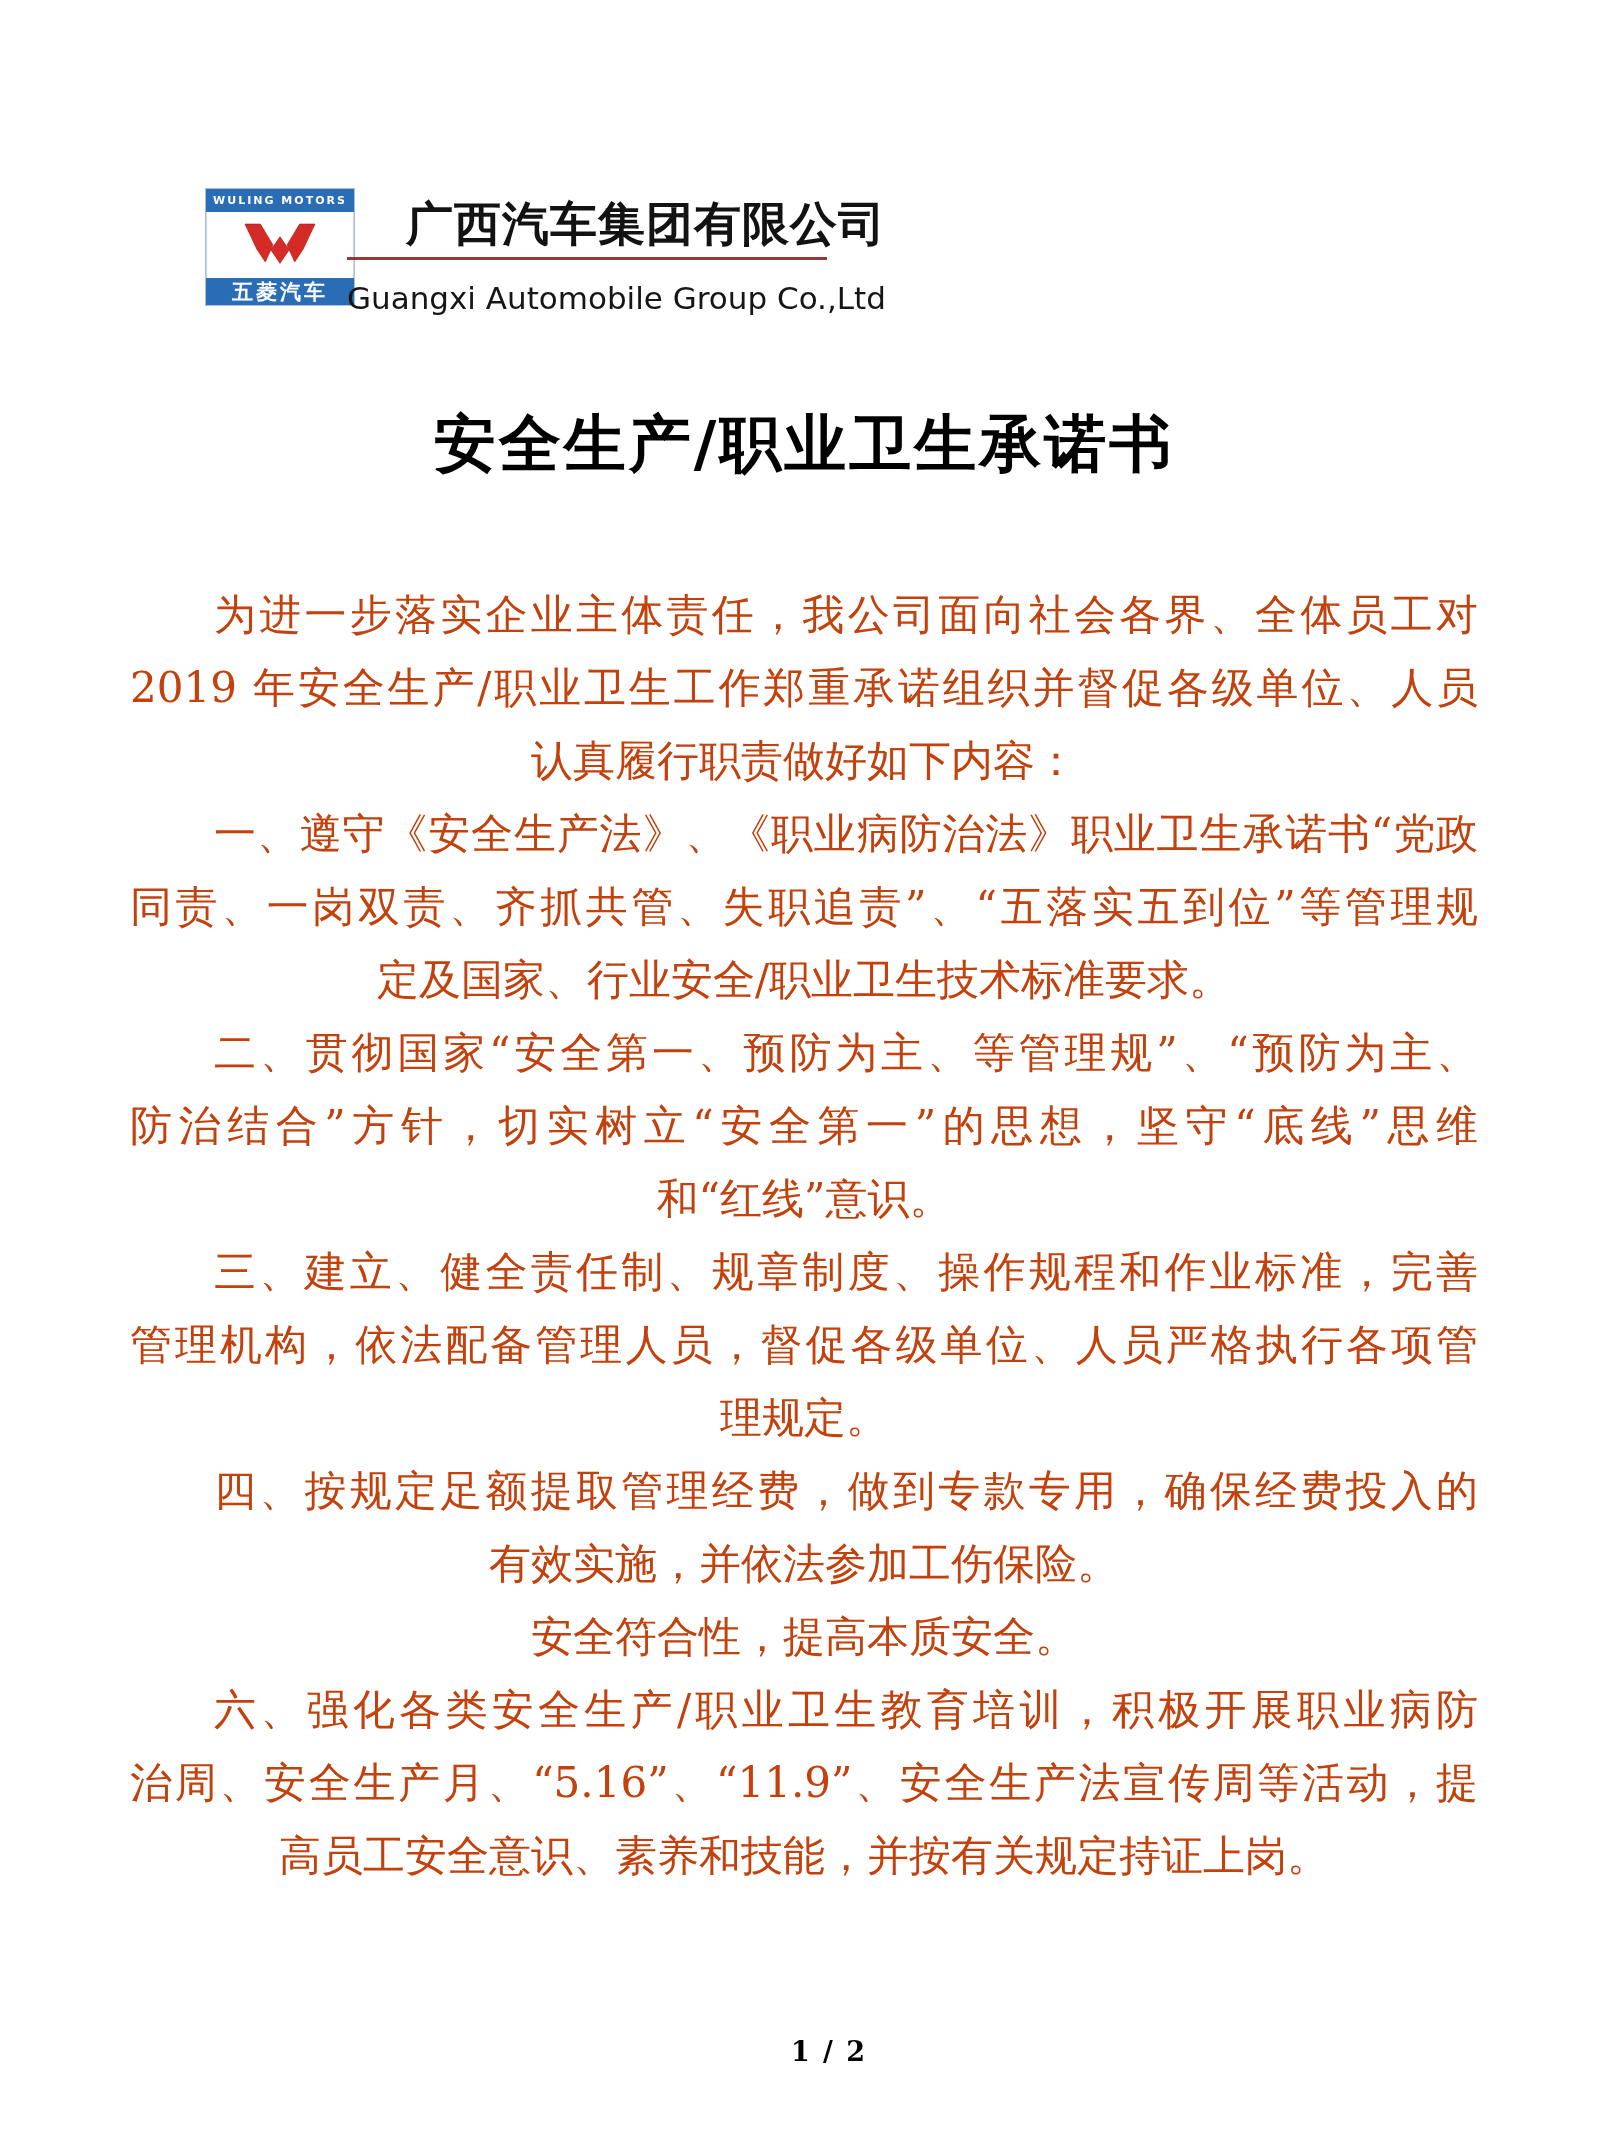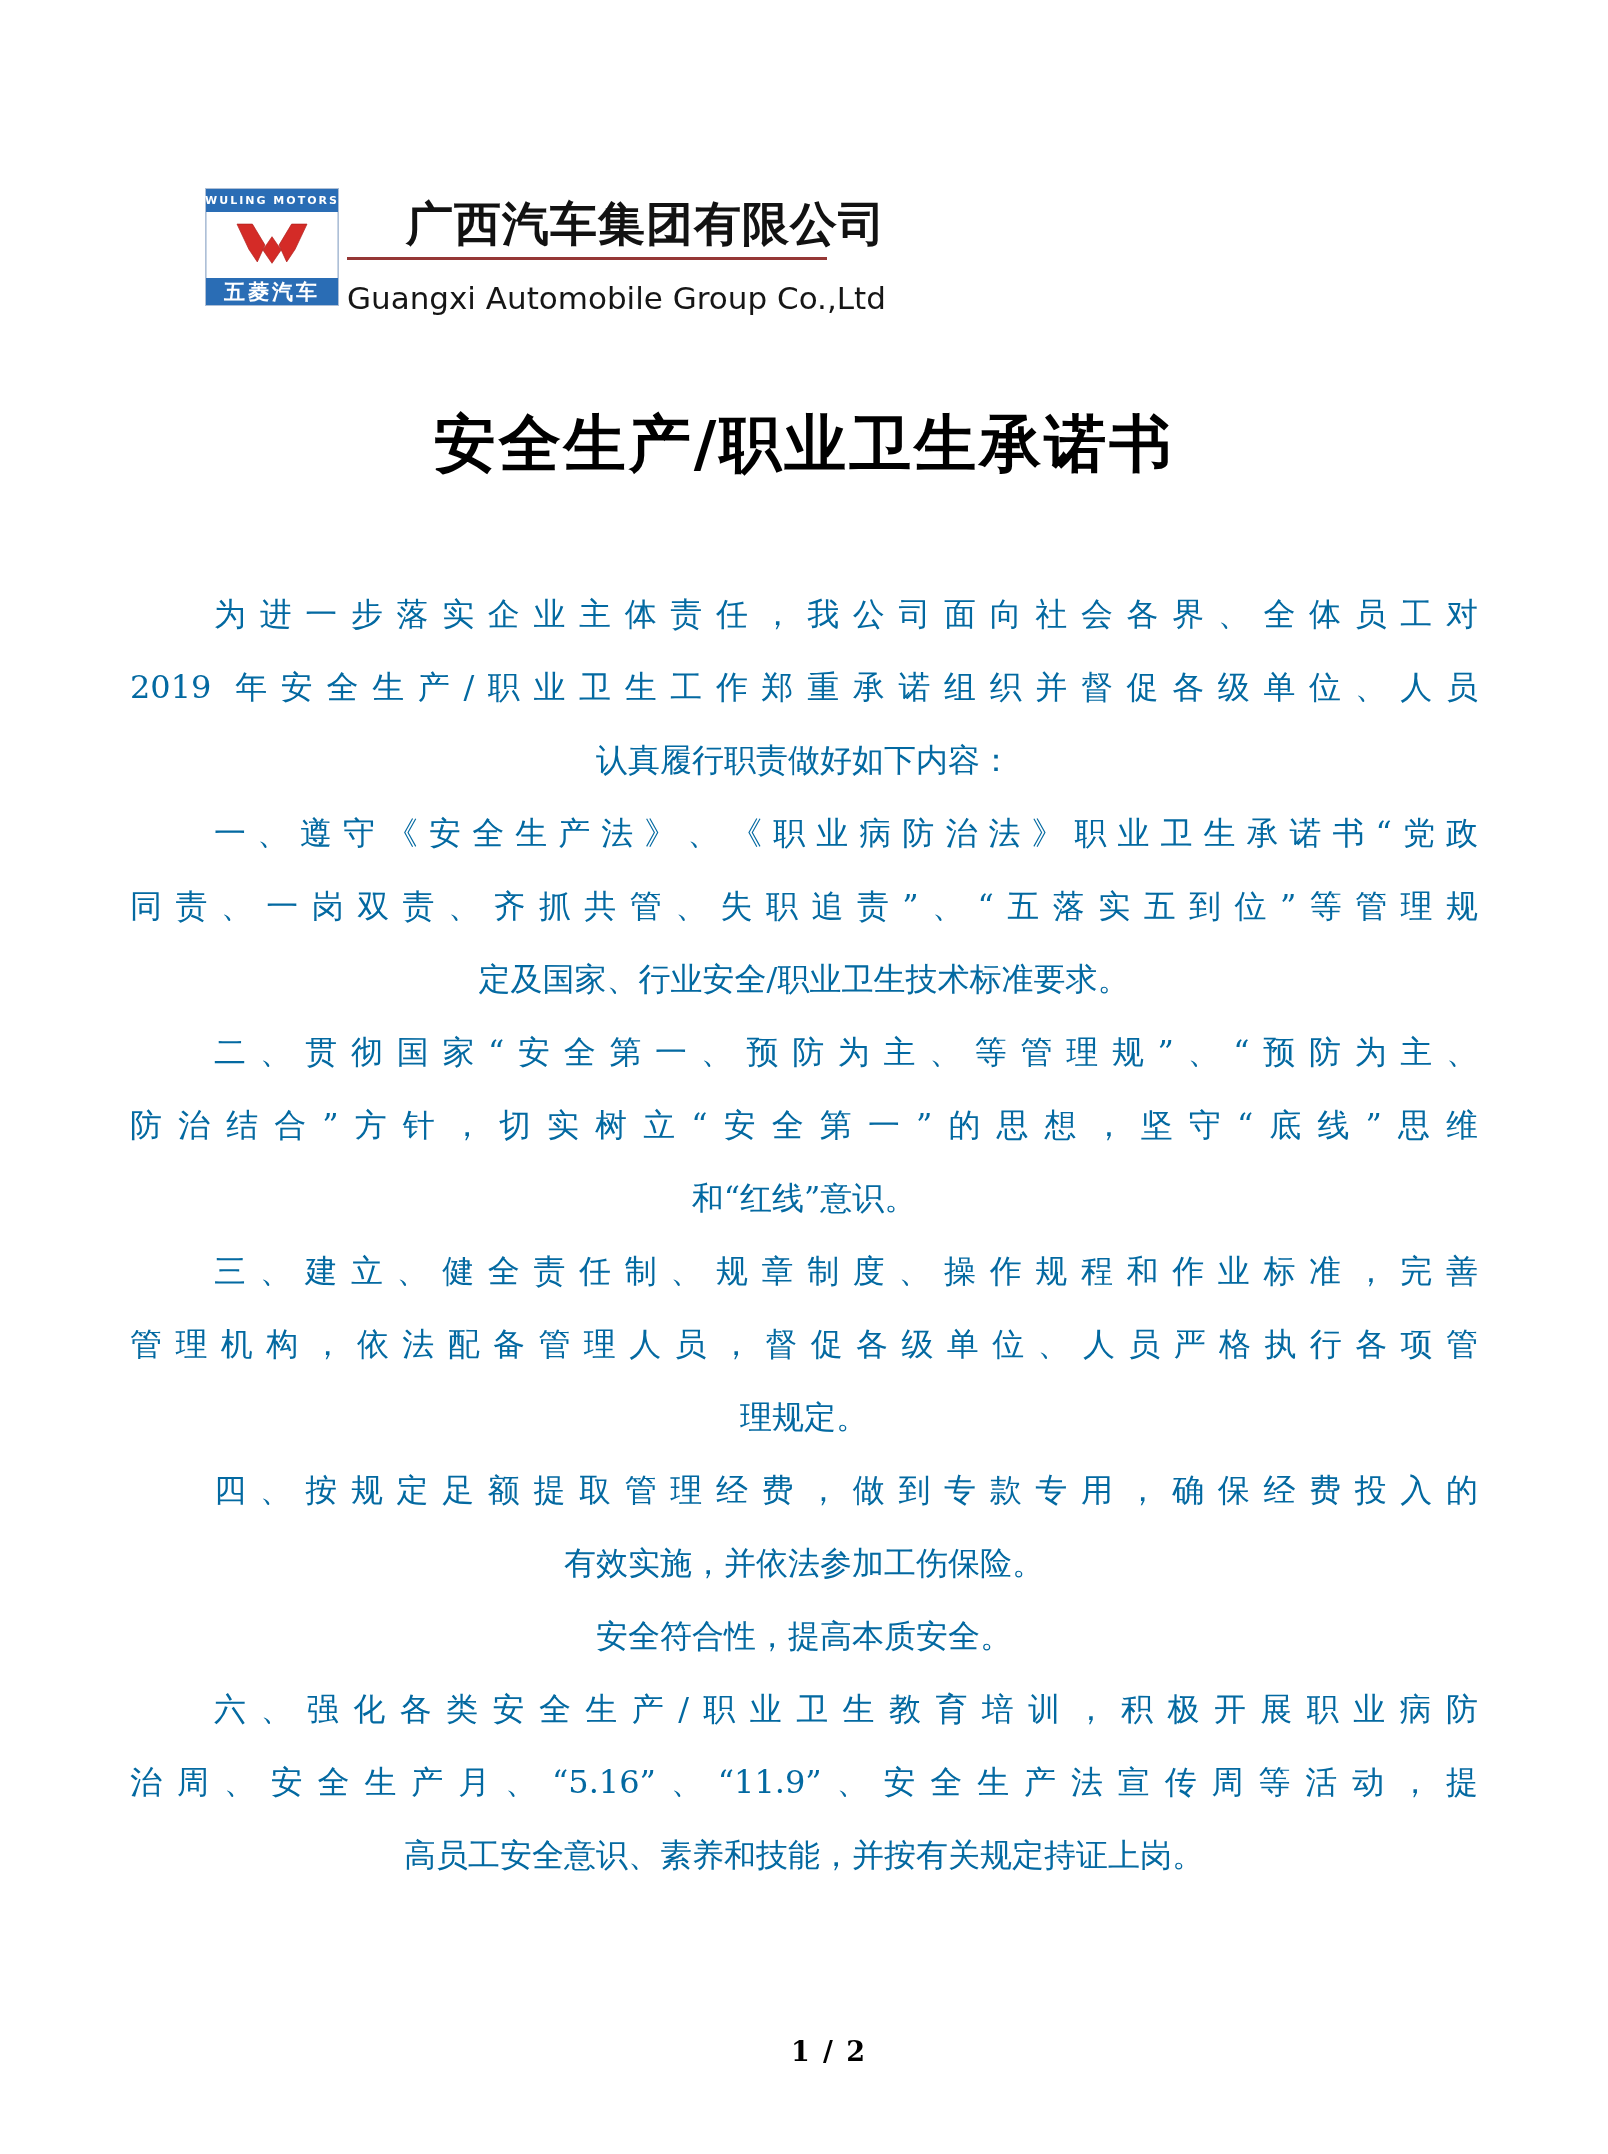--- a/index.html
+++ b/index.html
@@ -11,21 +11,21 @@
     background: #ffffff;
     overflow: hidden;
     font-family: "DejaVu Serif", "Liberation Serif", serif;
     color: #000000;
   }
 
   
   .logo-box {
     position: absolute;
     left: 205px; top: 188px;
-    width: 134px; height: 118px;
+    width: 150px; height: 118px;
     border: 1px solid #aebfd6;
     display: flex;
     flex-direction: column;
     background: #ffffff;
     font-family: "DejaVu Sans", "Liberation Sans", sans-serif;
   }
   .logo-top {
     height: 23px;
     background: #2a6db5;
     color: #ffffff;
@@ -88,22 +88,22 @@
     font-weight: bold;
     letter-spacing: 3px;
     white-space: nowrap;
   }
 
   
   .doc-body {
     position: absolute;
     left: 130px; top: 578px;
     width: 1348px;
-    font-size: 32px;
-    color: #0369a1;
+    font-size: 42px;
+    color: #c2410c;
   }
   .body-line {
     height: 73px;
     line-height: 73px;
     text-align: center;
     white-space: nowrap;
   }
   .body-line.just {
     white-space: normal;
     text-align: justify;

